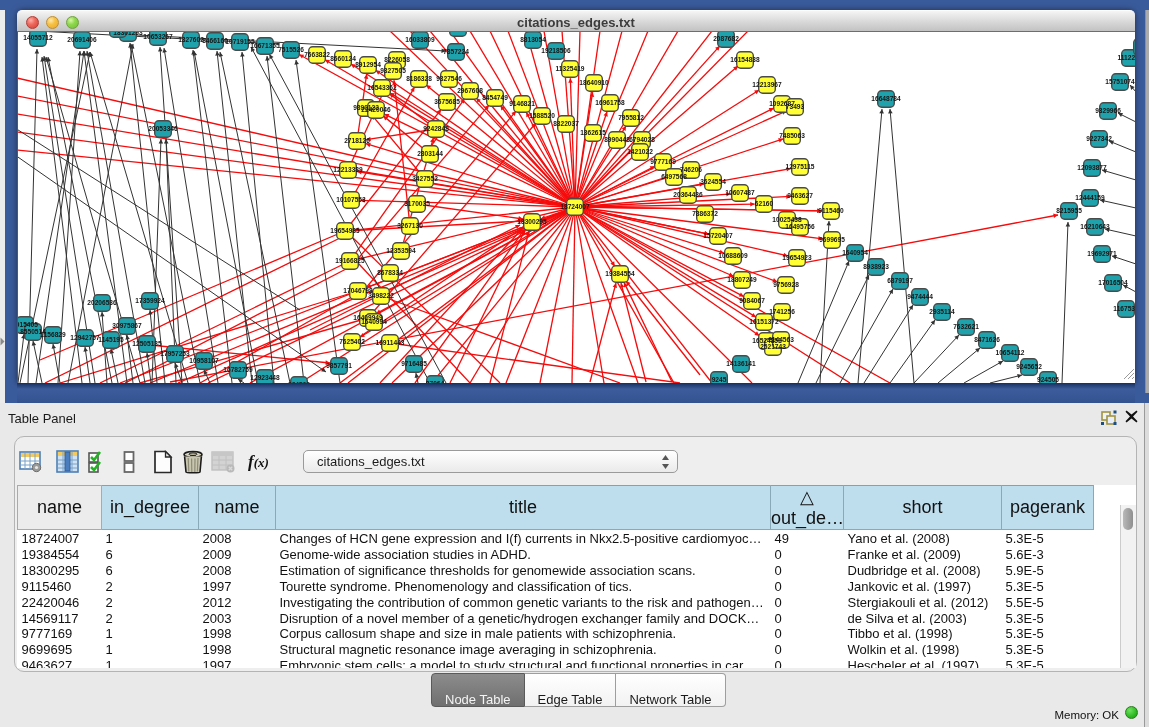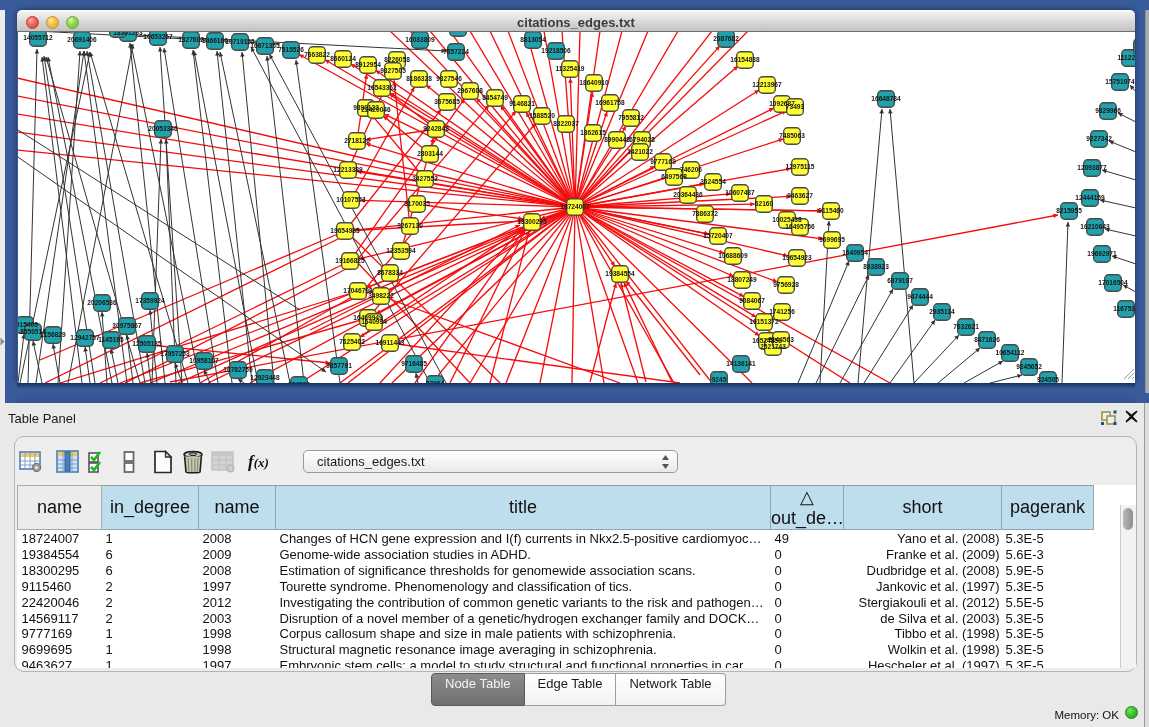--- a/index.html
+++ b/index.html
@@ -15,23 +15,23 @@
 #phead .lbl{position:absolute;left:8px;top:8px}
 #inner{position:absolute;left:14px;top:33px;width:1123px;height:236px;background:#eee;border:1px solid #b4b4b4;border-radius:10px}
 #toolbar{position:absolute;left:0;top:0;width:100%;height:44px}
 #combo{position:absolute;left:288px;top:13px;width:375px;height:23px;background:linear-gradient(#fff,#eaeaea);border:1px solid #9a9a9a;border-radius:5px;font-size:13px;color:#1c1c1c;line-height:22px;padding-left:13px}
 #tablewrap{position:absolute;left:2px;top:48px;width:1119px;height:183px;background:#fff;overflow:hidden}
 table{border-collapse:collapse;font-size:13px;color:#111;table-layout:fixed;width:1076px}
 th{background:#bedded;border:1px solid #89a8b8;border-top:1px solid #9a9a9a;font-weight:normal;font-size:18px;height:21px;padding:0}
 th.c0{background:#ececec;border:1px solid #aaa}
 td{height:12.9px;line-height:12.9px;padding:3px 2px 0 4px;white-space:nowrap;overflow:hidden}
 .c0{width:84px}.c1{width:97px}.c2{width:77px}.c3{width:495px}.c4{width:73px}.c5{width:158px}.c6{width:92px}
-td.c5{text-align:right}
+td.c5{text-align:left}
 #tabs{position:absolute;left:431px;top:270px;height:21px;display:flex;font-size:13px}
-.tab{height:33px;line-height:20px;padding:0 13px;background:linear-gradient(#fff,#f2f2f2);border:1px solid #9e9e9e;border-left:none;color:#1a1a1a}
+.tab{height:33px;line-height:20px;padding:16px 13px;background:linear-gradient(#fff,#f2f2f2);border:1px solid #9e9e9e;border-left:none;color:#1a1a1a}
 .tab.first{border-left:1px solid #9e9e9e;border-radius:4px 0 0 4px}
 .tab.last{border-radius:0 4px 4px 0}
 .tab.sel{background:linear-gradient(#8c8c8c,#6f6f6f);color:#f4f4f4;border-color:#5a5a5a}
 #mem{position:absolute;right:30px;top:306px;font-size:11.5px;color:#111}
 #memdot{position:absolute;right:11px;top:303px;width:13px;height:13px;border-radius:50%;background:radial-gradient(circle at 35% 30%,#6fe35f,#2eb922 60%,#1e9a14);border:1px solid #2a7a1f}
 #rrail{position:absolute;right:0;top:403px;width:5px;height:324px;background:#dcdcdc;border-left:1px solid #9a9a9a}
 </style></head><body>
 <div id="desktop"></div>
 <div id="leftstrip"></div>
 <div id="rightstrip"></div>

